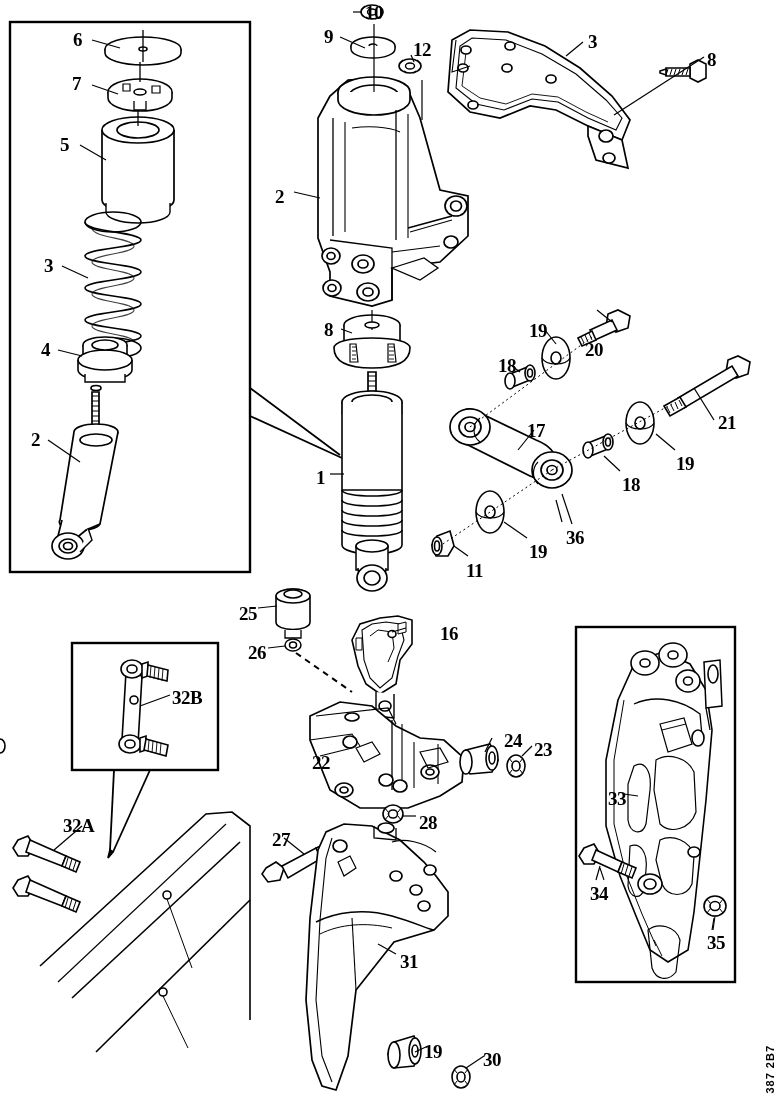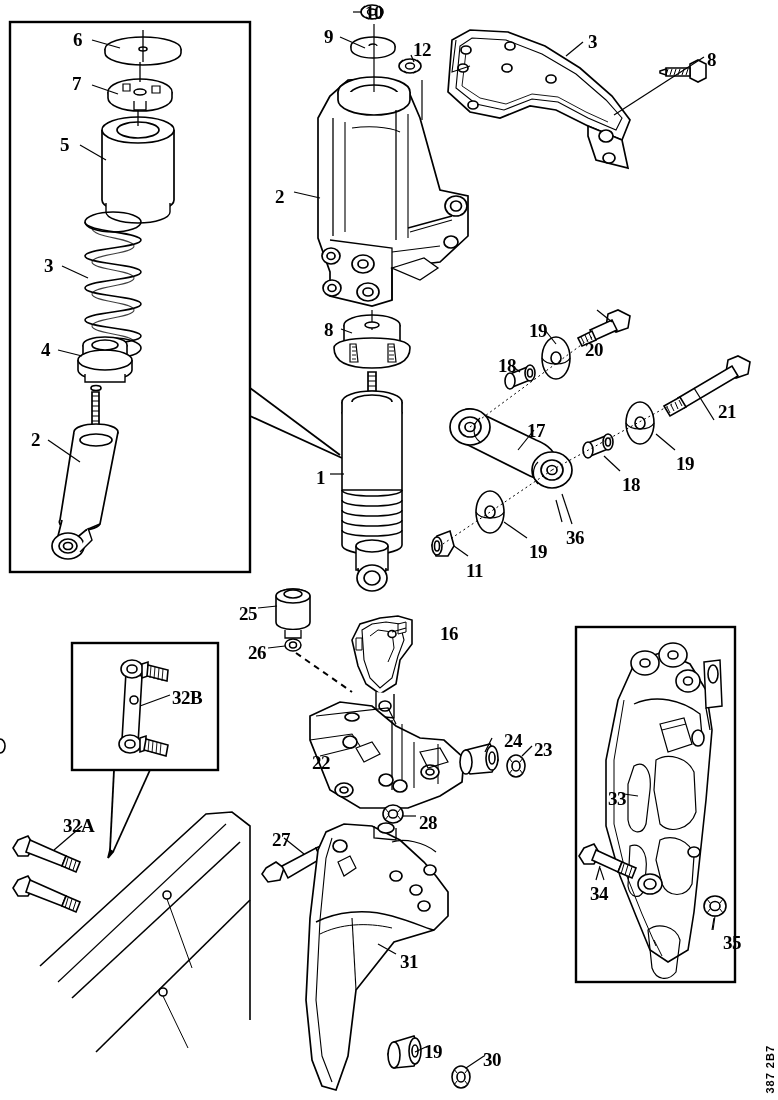--- a/index.html
+++ b/index.html
@@ -548,38 +548,38 @@
       <div class="callout" style="left: 413px; top: 40px;">12</div>
       <div class="callout" style="left: 275px; top: 187px;">2</div>
       <div class="callout" style="left: 588px; top: 32px;">3</div>
       <div class="callout" style="left: 707px; top: 50px;">8</div>
       <div class="callout" style="left: 324px; top: 320px;">8</div>
       <div class="callout" style="left: 316px; top: 468px;">1</div>
       <div class="callout" style="left: 585px; top: 300px; margin-top: 40px;">20</div>
       <div class="callout" style="left: 529px; top: 321px;">19</div>
       <div class="callout" style="left: 498px; top: 356px;">18</div>
       <div class="callout" style="left: 527px; top: 421px;">17</div>
-      <div class="callout" style="left: 718px; top: 402px;">21</div>
+      <div class="callout" style="left: 718px; top: 413px;">21</div>
       <div class="callout" style="left: 676px; top: 454px;">19</div>
       <div class="callout" style="left: 622px; top: 475px;">18</div>
       <div class="callout" style="left: 566px; top: 528px;">36</div>
       <div class="callout" style="left: 529px; top: 542px;">19</div>
       <div class="callout" style="left: 466px; top: 561px;">11</div>
       <div class="callout" style="left: 239px; top: 604px;">25</div>
       <div class="callout" style="left: 248px; top: 643px;">26</div>
       <div class="callout" style="left: 411px; top: 624px; padding-left: 29px;">16</div>
       <div class="callout" style="left: 312px; top: 753px;">22</div>
       <div class="callout" style="left: 491px; top: 731px; margin-left: 13px;">24</div>
       <div class="callout" style="left: 534px; top: 740px;">23</div>
       <div class="callout" style="left: 419px; top: 813px;">28</div>
       <div class="callout" style="left: 272px; top: 830px;">27</div>
       <div class="callout" style="left: 400px; top: 952px;">31</div>
       <div class="callout" style="left: 424px; top: 1042px;">19</div>
       <div class="callout" style="left: 483px; top: 1050px;">30</div>
       <div class="callout" style="left: 172px; top: 688px;">32B</div>
       <div class="callout" style="left: 63px; top: 816px;">32A</div>
       <div class="callout" style="left: 608px; top: 789px;">33</div>
       <div class="callout" style="left: 590px; top: 884px;">34</div>
-      <div class="callout" style="left: 707px; top: 933px; margin-left: 16px;">35</div>
+      <div class="callout" style="left: 707px; top: 933px;">35</div>
     </div>
 
   <div class="corner-code">387 2B7</div>
 </div>
 
 </body></html>

